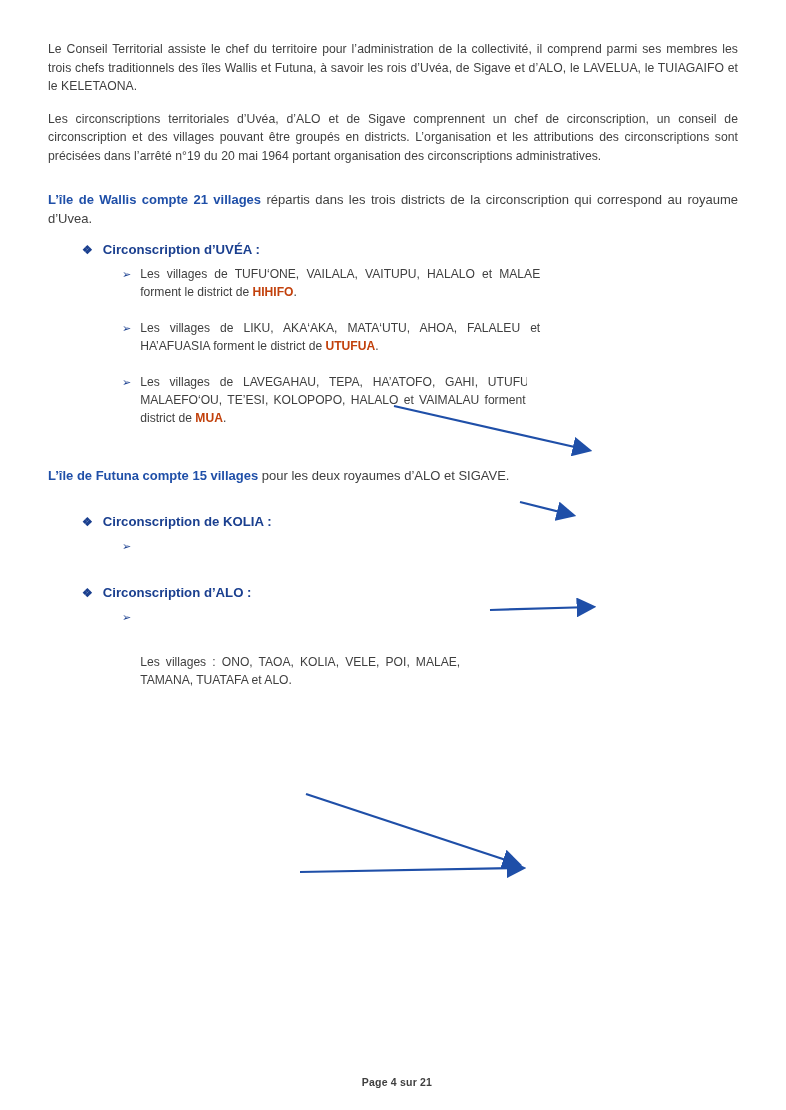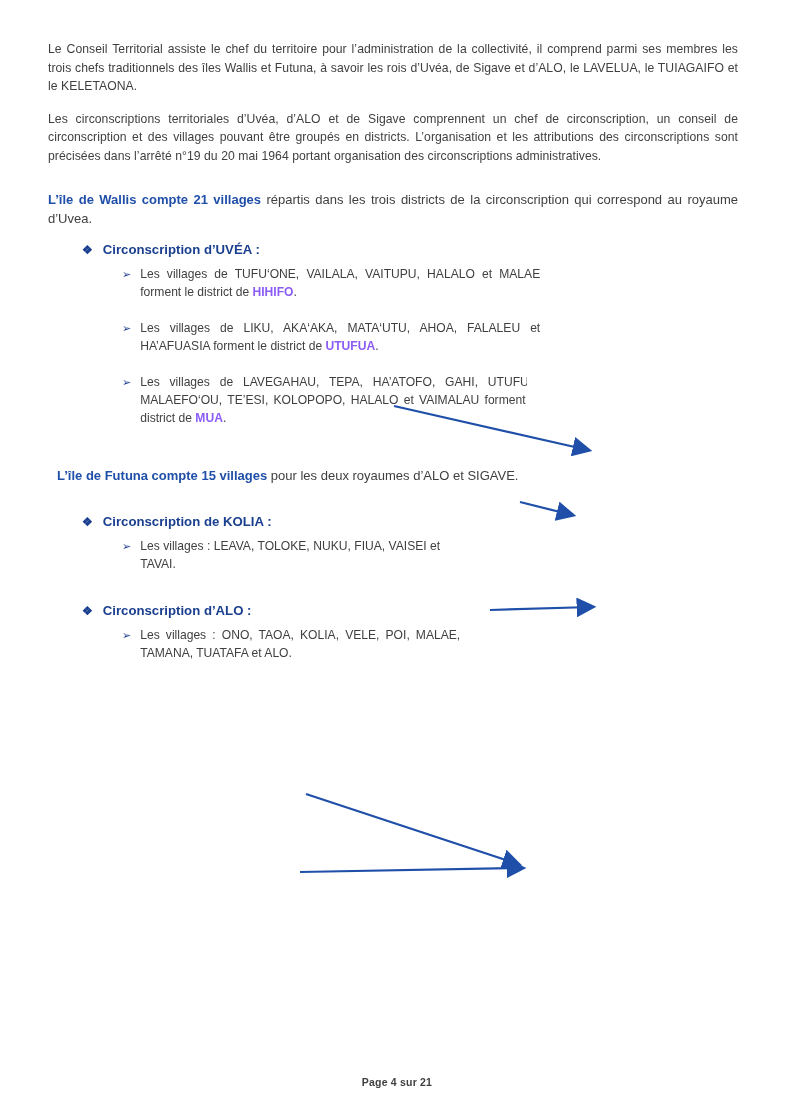--- a/index.html
+++ b/index.html
@@ -77,21 +77,21 @@
   .bullet-list li .arrow {
     color: #1a3f8f;
     font-size: 11px;
     line-height: 18px;
     flex: 0 0 auto;
   }
   .bullet-list li .txt {
     max-width: 400px;
     text-align: justify;
   }
-  .bullet-list li .txt b { font-weight: bold; color: #8b5cf6; }
+  .bullet-list li .txt b { font-weight: bold; color: #c2410c; }
 
   
   .wallis-wrap {
     position: absolute;
     left: 527px;
     top: 358px;
     width: 208px;
     height: 300px;
   }
   .wallis-wrap .mapbg {
@@ -107,36 +107,36 @@
     width: 292px;
     height: 218px;
   }
   .futuna-wrap .mapbg {
     position: absolute;
     inset: 0;
     background: #ffffff;
   }
   svg { display: block; }
 
-  .futuna-note { margin-top: 40px; margin-left: 9px; }
+  .futuna-note { margin-top: 40px; }
 
   .footer {
     position: absolute;
     left: 8px;
     right: 0;
     bottom: 22px;
     text-align: center;
     font-size: 10.5px;
     font-weight: bold;
     color: #3f3f3f;
     letter-spacing: 0.2px;
   }
   .sigave-list { margin-bottom: 6px; }
   .sigave-list li .txt { max-width: 300px; text-align: justify; }
-  .alo-list li .txt { max-width: 320px; text-align: justify; }
+  .alo-list li .txt { max-width: 320px; text-align: justify; margin-top: 45px; }
 </style>
 </head>
 <body>
 
 <div class="page">
 
   <div class="intro-block">
     <p class="body-par">Le Conseil Territorial assiste le chef du territoire pour l’administration de la collectivité, il comprend parmi ses membres les trois chefs traditionnels des îles Wallis et Futuna, à savoir les rois d’Uvéa, de Sigave et d’ALO, le LAVELUA, le TUIAGAIFO et le KELETAONA.</p>
     <p class="body-par">Les circonscriptions territoriales d’Uvéa, d’ALO et de Sigave comprennent un chef de circonscription, un conseil de circonscription et des villages pouvant être groupés en districts. L’organisation et les attributions des circonscriptions sont précisées dans l’arrêté n°19 du 20 mai 1964 portant organisation des circonscriptions administratives.</p>
   </div>
@@ -170,21 +170,20 @@
   </p>
 
   <div class="circ-heading" style="margin-top:28px;">
     <span class="bullet-diamond">❖</span>
     <span>Circonscription de KOLIA :</span>
   </div>
 
   <ul class="bullet-list sigave-list">
     <li>
       <span class="arrow">➢</span>
-      <span class="txt">Les villages : LEAVA, TOLOKE, NUKU, FIUA, VAISEI et TAVAI.</span>
     </li>
   </ul>
 
   <div class="circ-heading" style="margin-top:30px;">
     <span class="bullet-diamond">❖</span>
     <span>Circonscription d’ALO :</span>
   </div>
 
   <ul class="bullet-list alo-list">
     <li>

